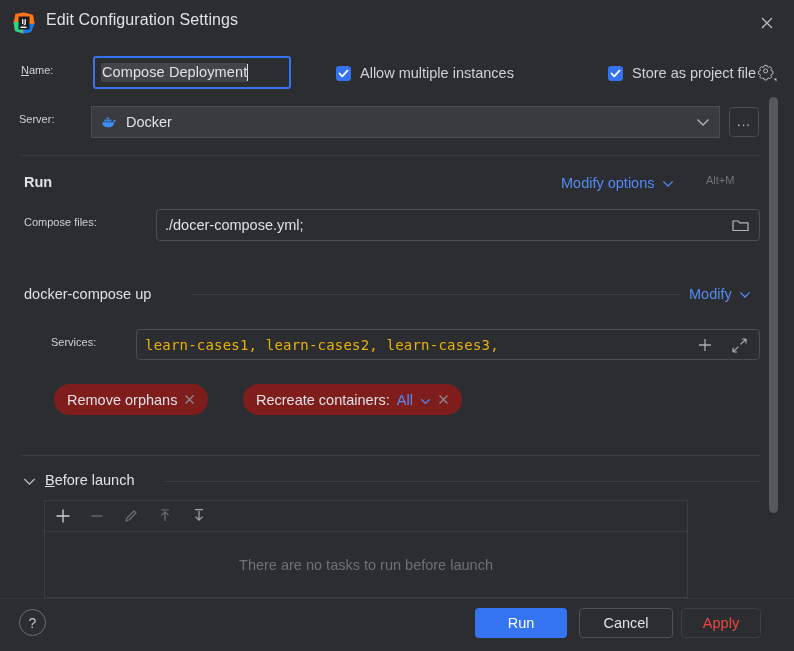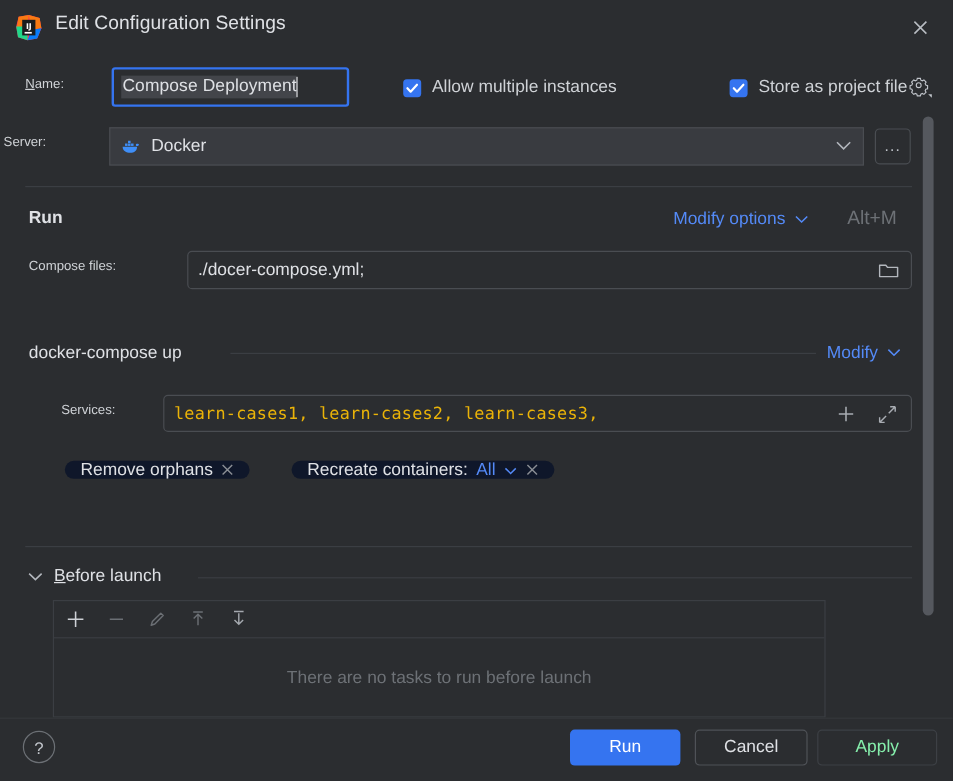--- a/index.html
+++ b/index.html
@@ -50,21 +50,21 @@
   .cbox {
     width: 15px; height: 15px; border-radius: 3px; background: #3574f0;
     display: inline-flex; align-items: center; justify-content: center;
     position: relative; flex: none;
   }
   .cbox svg { display:block; }
   .check-row { position: absolute; display: flex; align-items: center; gap: 9px; }
   .check-row .lbl { font-size: 14.5px; }
 
   
-  .server-label { position: absolute; left: 3px; top: 113px; }
+  .server-label { position: absolute; left: 19px; top: 113px; }
   .server-combo {
     position: absolute; left: 91px; top: 106px; width: 629px; height: 32px;
     background: #393b40; border: 1px solid #4a4d52; border-radius: 0;
     display: flex; align-items: center; padding: 0 8px;
   }
   .docker-icon { width: 18px; height: 18px; margin-right: 8px; flex:none; }
   .combo-value { font-size: 14.5px; color: #dfe1e5; }
   .chev {
     position: absolute; right: 9px; top: 50%; transform: translateY(-50%);
     color: #b3b7bd;
@@ -73,21 +73,21 @@
     position: absolute; left: 729px; top: 107px; width: 30px; height: 30px;
     border: 1px solid #4a4d52; border-radius: 4px; background: #2b2d30;
     display: flex; align-items: center; justify-content: center;
     color: #c0c4ca; font-size: 13px; letter-spacing: 1px; line-height: 6px;
   }
 
   
   .sep { position: absolute; height: 1px; background: #3b3e43; }
   .section-title { position: absolute; font-size: 14.5px; color: #dfe1e5; font-weight: bold; }
   .link { color: #548af7; font-size: 14.5px; cursor: pointer; }
-  .hint { color: #6d7176; font-size: 16px; }
+  .hint { color: #6d7176; font-size: 11px; }
 
   
   .compose-label { position: absolute; left: 24px; top: 216px; }
   .compose-field {
     position: absolute; left: 156px; top: 209px; width: 604px; height: 32px;
     background: #2b2d30; border: 1px solid #4a4d52; border-radius: 4px;
     display: flex; align-items: center; padding: 0 8px;
   }
   .compose-value { font-size: 14.5px; color: #dfe1e5; }
   .folder-ic { position: absolute; right: 9px; top: 8px; }
@@ -104,21 +104,21 @@
   }
   .services-value {
     font-family: "DejaVu Sans Mono", monospace; font-size: 14px; color: #eab308;
     letter-spacing: .2px;
   }
   .svc-plus { position: absolute; right: 46px; top: 7px; color: #a8acb2; }
   .svc-expand { position: absolute; right: 12px; top: 8px; color: #a8acb2; }
 
   
   .chip {
-    position: absolute; height: 15px; border-radius: 16px; background: #0f172a;
+    position: absolute; height: 31px; border-radius: 16px; background: #7f1d1d;
     display: flex; align-items: center; padding: 0 13px; gap: 7px;
     font-size: 14.5px; color: #dfe1e5;
   }
   .chip .x { color: #8a8e94; font-size: 14px; cursor: pointer; }
   .chip .val { color: #548af7; }
   .chip .cchev { color: #548af7; }
 
   
   .bl-arrow { position: absolute; left: 23px; top: 472px; color: #b3b7bd; }
   .bl-title { position: absolute; left: 45px; top: 472px; font-size: 14.5px; color: #dfe1e5; }
@@ -154,21 +154,21 @@
     display: flex; align-items: center; justify-content: center;
     font-size: 14px; color: #c0c4ca;
   }
   .btn {
     position: absolute; height: 30px; border-radius: 4px;
     display: flex; align-items: center; justify-content: center;
     font-size: 14.5px;
   }
   .btn-run { left: 475px; top: 608px; width: 92px; background: #3574f0; color: #ffffff; }
   .btn-cancel { left: 579px; top: 608px; width: 94px; background: #2b2d30; color: #dfe1e5; border: 1px solid #4f5257; }
-  .btn-apply { left: 681px; top: 608px; width: 100px; background: #2b2d30; color: #86efac; border: 1px solid #3d4045; }
+  .btn-apply { left: 681px; top: 608px; width: 80px; background: #2b2d30; color: #ef4444; border: 1px solid #3d4045; }
 </style>
 </head>
 <body>
 
 <div class="dialog">
 
   <div class="titlebar">
     <span class="ij-logo">
       <svg width="24" height="24" viewBox="0 0 24 24">
         <path d="M3.5 3 L12 1.5 L21 4 L22.5 12.5 L19 21 L11 22.5 L3 20 L1.5 11 Z" fill="#fe315d"></path>

